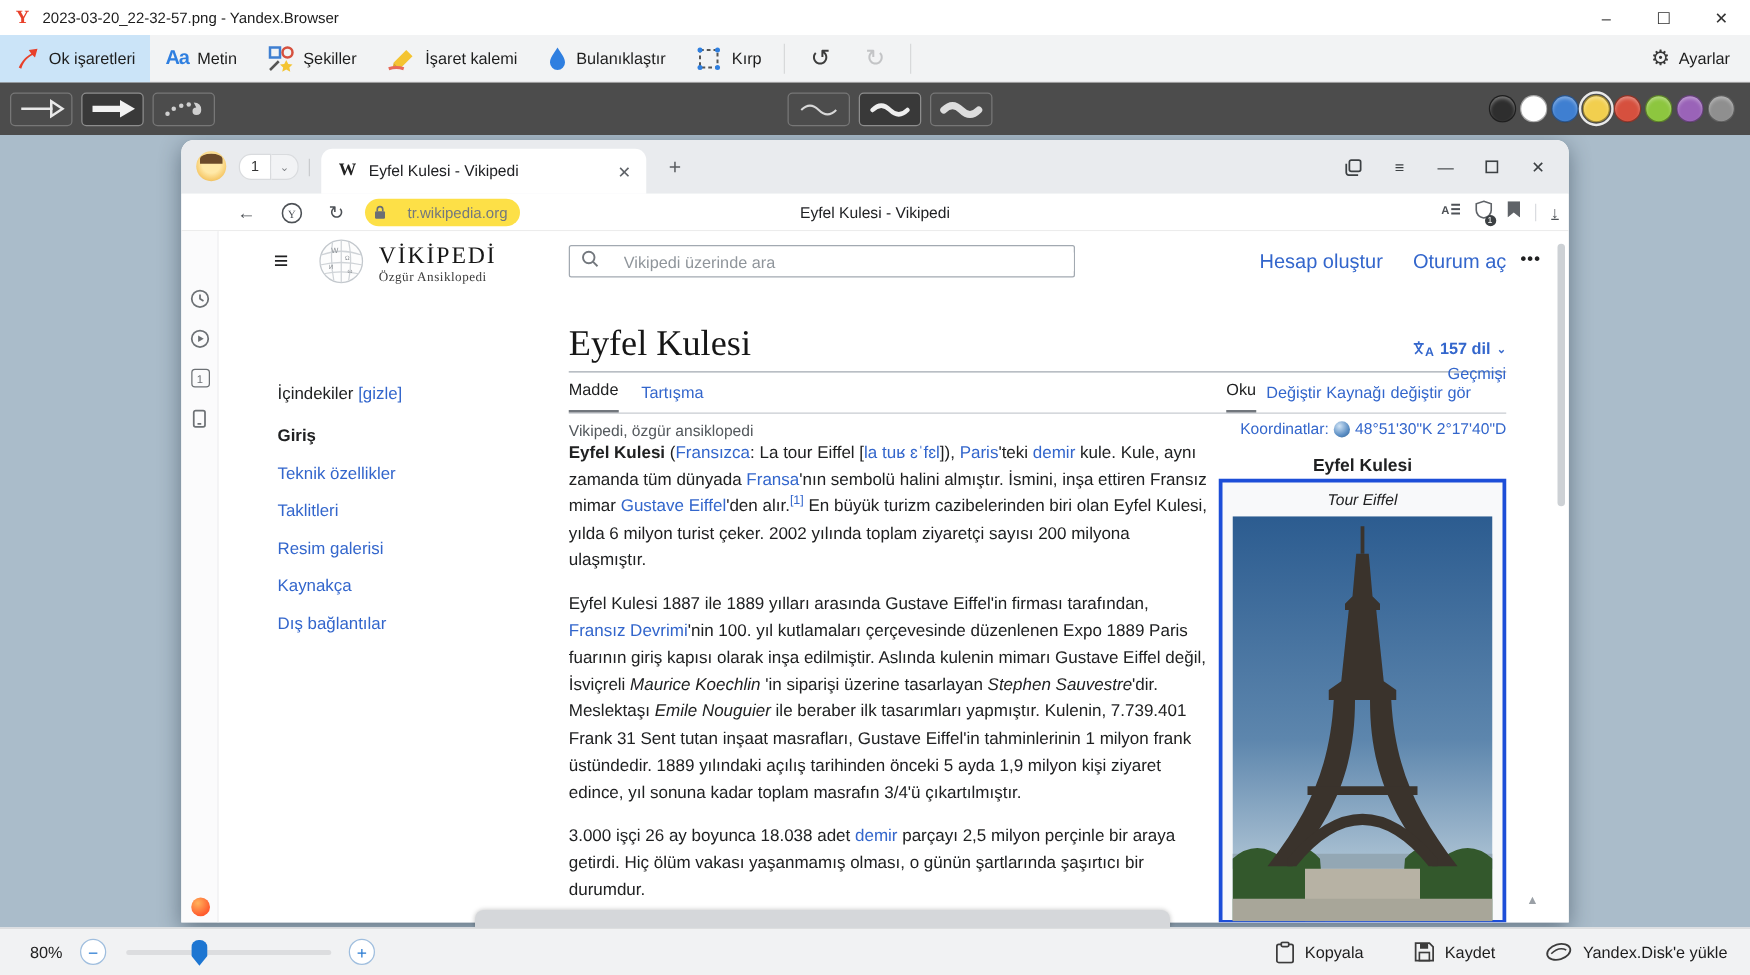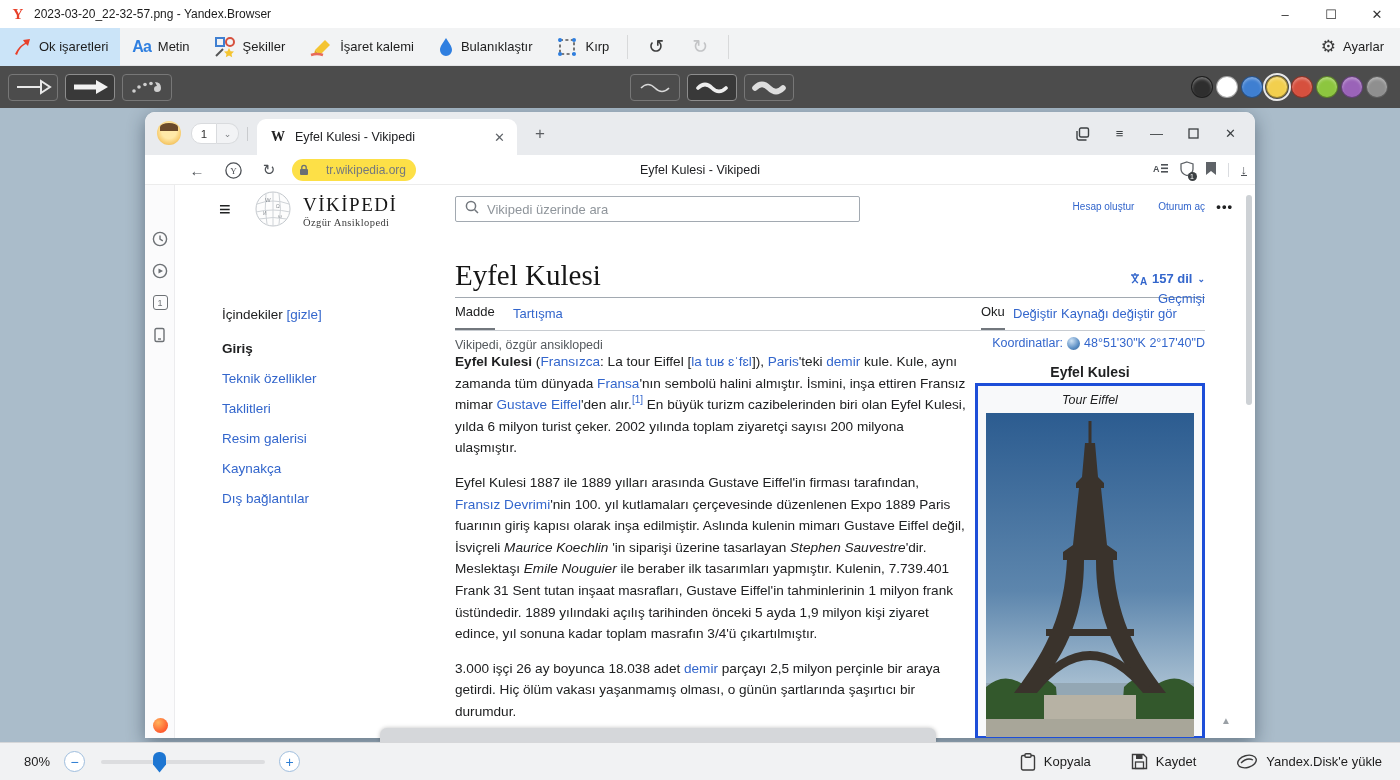--- a/index.html
+++ b/index.html
@@ -71,25 +71,25 @@
   #rail-orange { width:15px; height:15px; border-radius:50%; background:radial-gradient(circle at 35% 30%, #ffb35c, #ff5c2e 70%); }
   #rail-tabnum { width:15px; height:15px; border:1.5px solid #6d7175; border-radius:3px; font-size:9px; display:flex; align-items:center; justify-content:center; }
 
   
   #page { position:relative; flex:1; background:#fff; overflow:hidden; color:#202122; }
   #wk-burger { position:absolute; left:44px; top:13px; font-size:20px; color:#202122; }
   #wk-logo { position:absolute; left:76px; top:3px; width:44px; height:44px; }
   #wk-logotext { position:absolute; left:128px; top:9px; font-family:"Liberation Serif",serif; }
   #wk-logotext .t1 { font-size:19px; letter-spacing:1.5px; color:#161616; }
   #wk-logotext .t2 { font-size:10.5px; color:#3b3b3b; margin-top:1px; letter-spacing:.4px; }
-  #wk-search { position:absolute; left:280px; top:11px; width:405px; height:26px; border:1px solid #a2a9b1; border-radius:2px; background:#fff; display:flex; align-items:center; }
+  #wk-search { position:absolute; left:280px; top:11px; width:405px; height:26px; border:1px solid #a2a9b1; border-radius:2px; background:#fff; display:flex; align-items:center;gap:12px; }
   #wk-search input { border:none; outline:none; flex:1; font-size:13px; color:#202122; font-family:"Liberation Sans",sans-serif; }
   #wk-search input::placeholder { color:#8f959b; }
   #wk-search .mag { margin:0 8px 0 9px; }
-  #wk-userlinks { position:absolute; right:50px; top:16px; display:flex; gap:24px; font-size:10px; }
+  #wk-userlinks { position:absolute; right:50px; top:16px; display:flex; gap:24px; font-size:16px; }
   .wk-link { color:#3366cc; cursor:pointer; }
   #wk-more { position:absolute; right:22px; top:14px; color:#202122; font-size:13px; letter-spacing:1px; font-weight:bold; }
 
   #wk-title { position:absolute; left:280px; top:74px; font-family:"Liberation Serif",serif; font-size:29px; color:#161616; }
   #wk-lang { position:absolute; right:50px; top:86px; display:flex; align-items:center; gap:5px; color:#3366cc; font-size:13px; font-weight:bold; }
   #wk-rule { position:absolute; left:280px; right:50px; top:112px; border-bottom:1px solid #a2a9b1; }
   #wk-tabs { position:absolute; left:280px; right:50px; top:116px; height:30px; border-bottom:1px solid #c8ccd1; font-size:13px; }
   .wtab { position:absolute; bottom:0; padding-bottom:9px; }
   .wtab.active { color:#202122; border-bottom:2px solid #72777d; }
   #wk-subtitle { position:absolute; left:280px; top:153px; font-size:12.5px; color:#54595d; }

